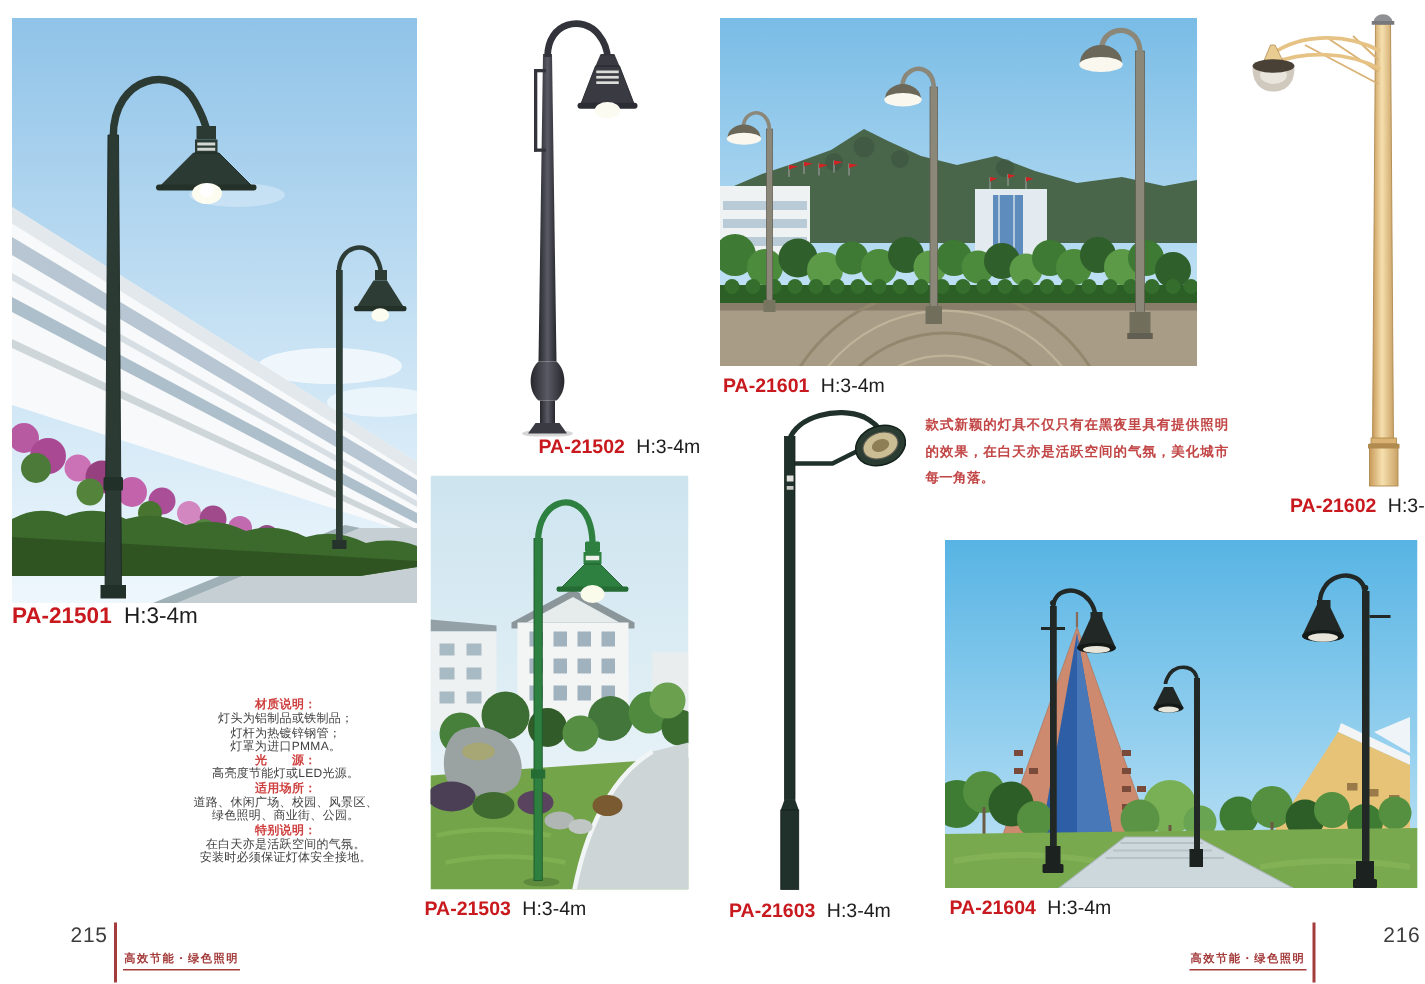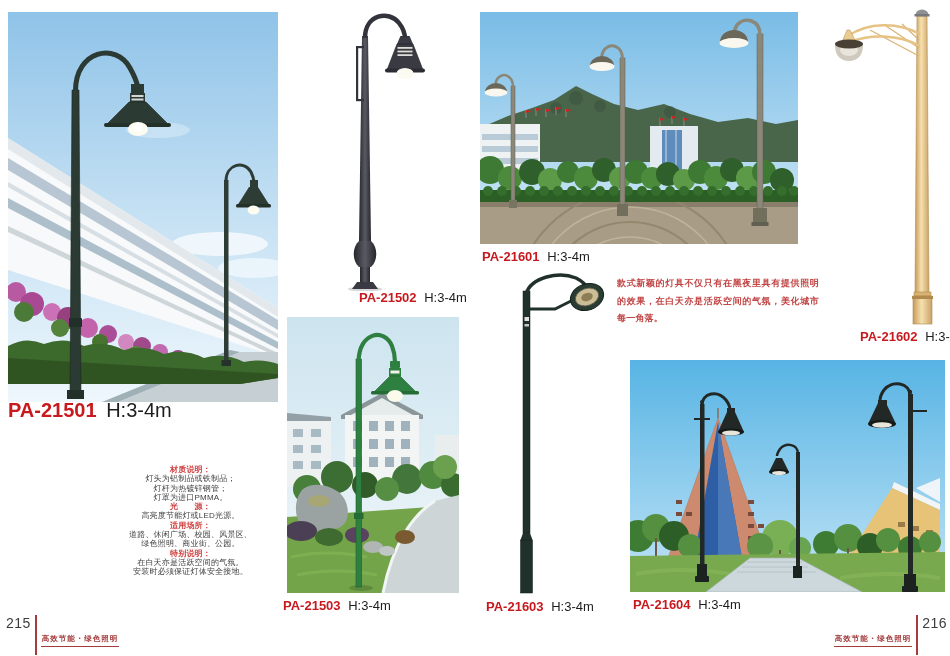--- a/index.html
+++ b/index.html
@@ -6,32 +6,32 @@
   #page{
     position:relative;width:950px;height:656px;background:#ffffff;overflow:hidden;
     font-family:"Liberation Sans","DejaVu Sans",sans-serif;
   }
   .abs{position:absolute;text-align:center;}
   svg{display:block;}
   
   .plabel{white-space:nowrap;font-size:13px;line-height:15px;}
   .plabel .code{color:var(--accent_red,#c8191e);font-weight:bold;}
   .plabel .size{color:#1d1d1d;margin-left:4px;}
-  .plabel.big{font-size:20px;line-height:17px;}
+  .plabel.big{font-size:15px;line-height:17px;}
   
   .specs{font-size:8px;line-height:9.3px;letter-spacing:.2px;color:#3f3f3f;}
   .specs .sp-h{color:var(--spec_red,#cf4040);font-weight:bold;}
   
   .desc{
     width:202px;font-size:9px;line-height:17.5px;letter-spacing:.2px;
     color:var(--desc_red,#c24646);font-weight:bold;text-align:justify;
   }
   
   .footer{display:flex;align-items:flex-start;}
-  .footer .pagenum{font-size:14px;color:#3c3c3c;line-height:16px;letter-spacing:.5px;}
+  .footer .pagenum{font-size:14px;color:#3c3c3c;line-height:16px;letter-spacing:.5px;margin-left:41px;}
   .footer .vline{width:2px;height:40px;background:var(--footer_red,#b05050);margin:0 4px;}
   .footer .slogan{
     font-size:7.5px;font-weight:bold;color:var(--footer_red,#a03c3c);
     border-bottom:1px solid var(--footer_red,#b05050);padding:3px 1px 2px 1px;letter-spacing:1px;margin-top:16px;
   }
 </style>
 </head>
 <body>
 
 <div id="page">

